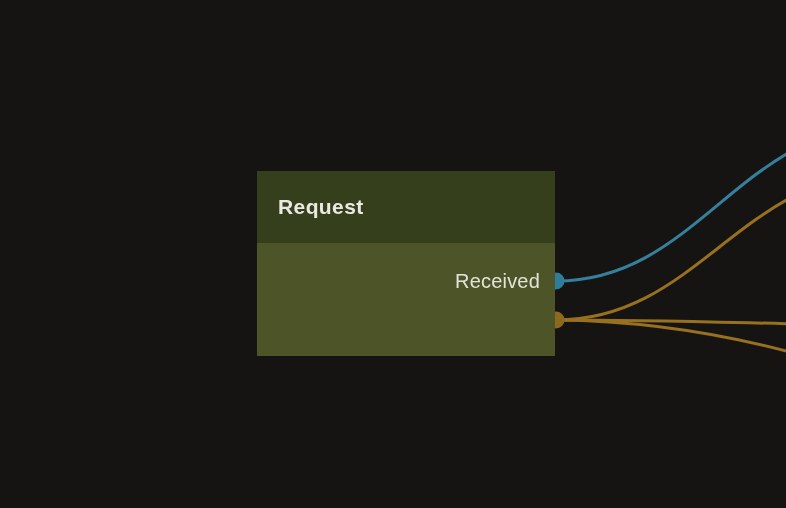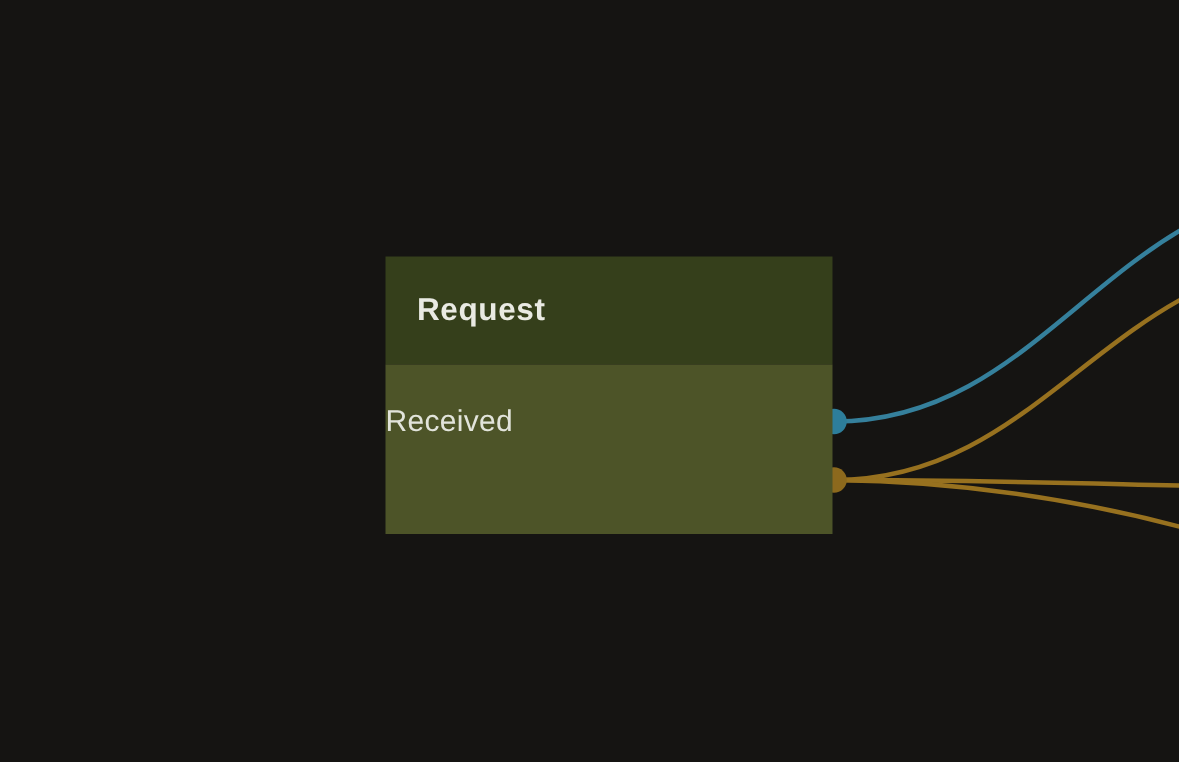--- a/index.html
+++ b/index.html
@@ -44,24 +44,26 @@
   .node-body {
     flex: 1;
     background: var(--body-bg, #4d5428);
     padding-top: 19px;
     box-sizing: border-box;
   }
   .output-row {
     height: 39px;
     display: flex;
     align-items: center;
+    justify-content: flex-end;
     padding-right: 15px;
     color: var(--label-color, #e2e4db);
     font-size: 20px;
     letter-spacing: 0.2px;
+    margin-left: 22px;
   }
 </style>
 </head>
 <body>
 
 <div class="viewport" style="--bg: #151412;">
 
   <svg class="wire-layer" viewBox="0 0 786 508" xmlns="http://www.w3.org/2000/svg">
       <path d="M 556 281 C 700 281 740 122 900 122" stroke="#35809c" stroke-width="3" fill="none" stroke-linecap="round"></path>
       <path d="M 556 320 C 700 320 740 170 900 170" stroke="#97711f" stroke-width="3" fill="none" stroke-linecap="round"></path>

